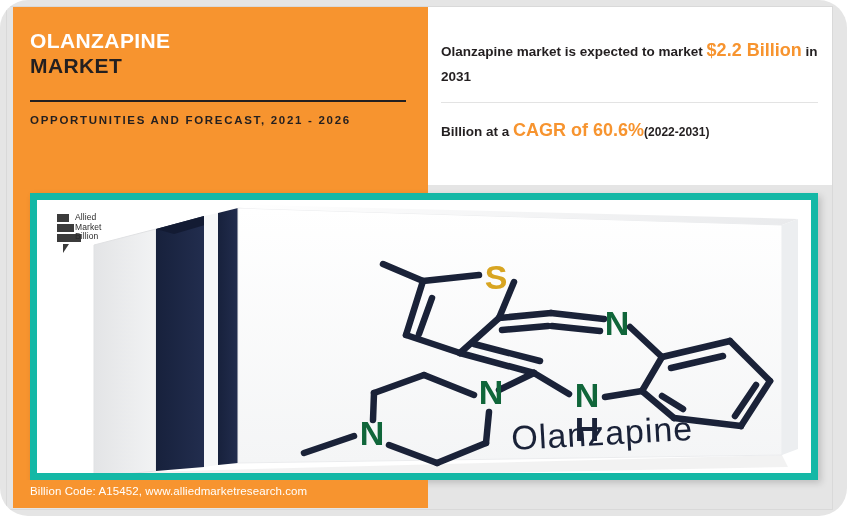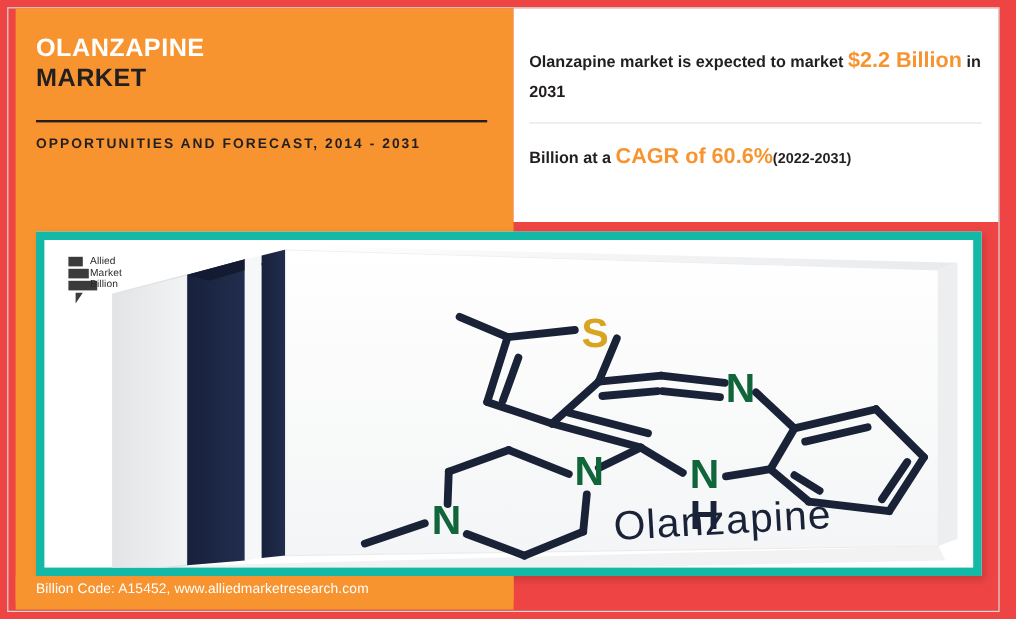--- a/index.html
+++ b/index.html
@@ -1,23 +1,24 @@
 <!DOCTYPE html>
 <html><head>
 <meta charset="utf-8">
 <style>
   html,body{margin:0;padding:0;background:#ffffff;}
   body{font-family:"Liberation Sans", sans-serif;-webkit-font-smoothing:antialiased;}
 
   #infographic{
     position:relative;
     width:847px;height:516px;
-    background:#ef4444;
+    background:#e5e5e5;
     overflow:hidden;
     box-sizing:border-box;
+    border-radius:28px;
   }
   
   .outer-frame{
     position:absolute;left:6px;top:6px;width:827px;height:504px;
     border:1px solid #d9d9d9;box-sizing:border-box;pointer-events:none;
   }
 
   
   .orange-block{
     position:absolute;left:13px;top:7px;width:415px;height:494px;
@@ -105,21 +106,21 @@
 <div id="infographic">
 
   <div class="outer-frame"></div>
 
   <div class="orange-block">
     <div class="title-wrap">
       <div class="title-line1">OLANZAPINE</div>
       <div class="title-line2">MARKET</div>
     </div>
     <div class="title-rule"></div>
-    <div class="subtitle">OPPORTUNITIES AND FORECAST, 2014 - 2031</div>
+    <div class="subtitle">OPPORTUNITIES AND FORECAST, 2021 - 2026</div>
   </div>
 
   <div class="stats-panel">
 
     <div class="stat stat-1">
       <div class="stat-line">
         <span>Olanzapine market is expected to market </span><span class="hl-big">$2.2 Billion</span><span> in 2031</span>
       </div>
     </div>
 

